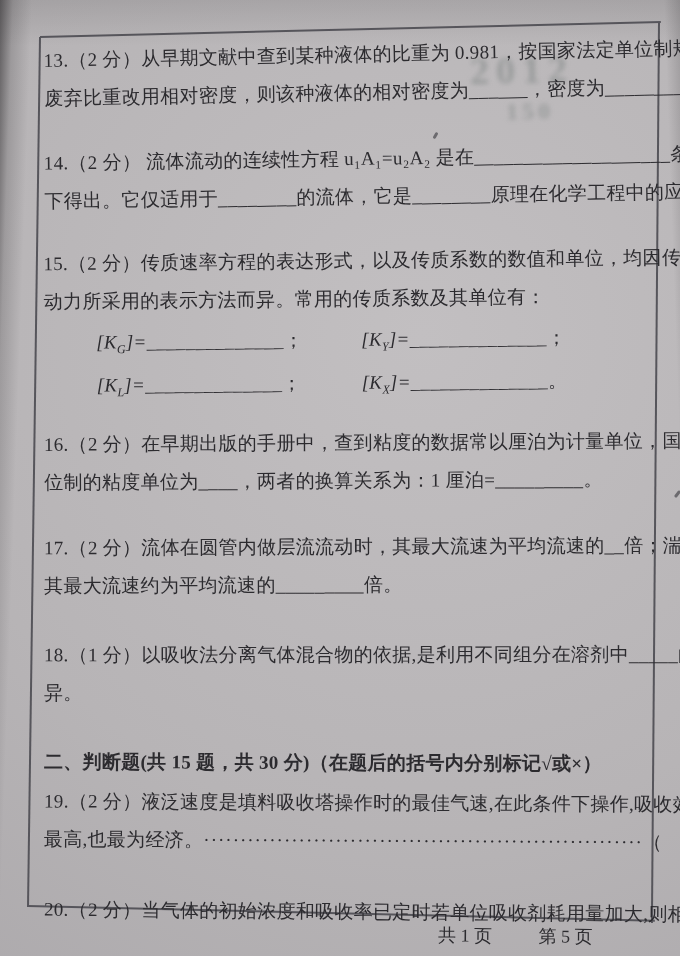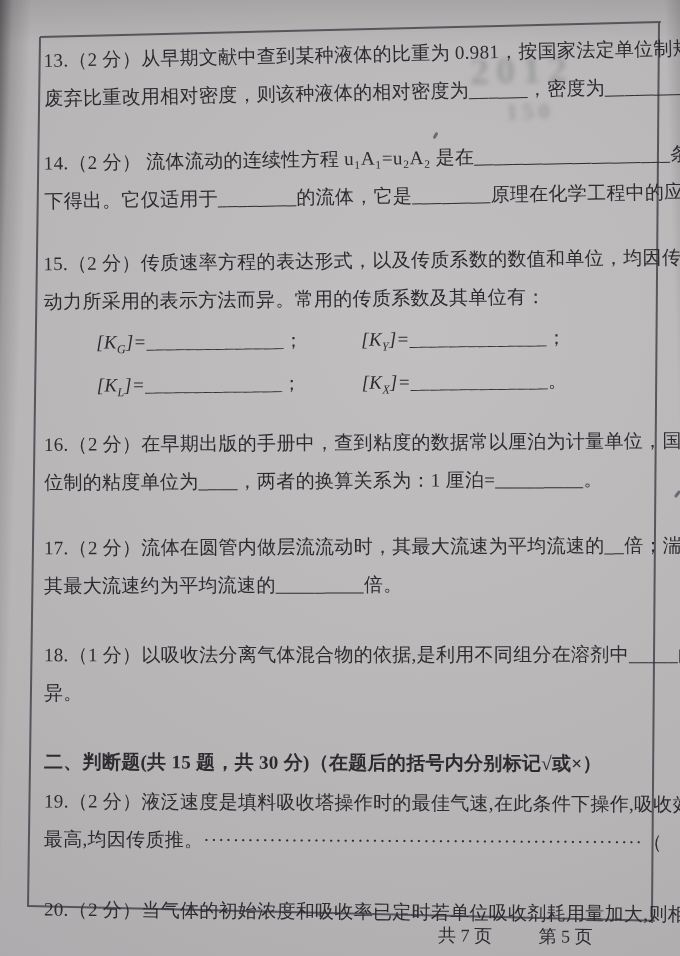--- a/index.html
+++ b/index.html
@@ -101,28 +101,28 @@
     <div>18.（1 分）以吸收法分离气体混合物的依据,是利用不同组分在溶剂中_____的差</div>
     <div>异。</div>
   </div>
 
   <div class="q sec">
     <div>二、判断题(共 15 题，共 30 分)（在题后的括号内分别标记√或×）</div>
   </div>
 
   <div class="q q19">
     <div>19.（2 分）液泛速度是填料吸收塔操作时的最佳气速,在此条件下操作,吸收效率</div>
-    <div><span>最高,均因传质推。</span><span class="dots">····························································</span><span>（　　）</span></div>
+    <div><span>最高,也最为经济。</span><span class="dots">····························································</span><span>（　　）</span></div>
   </div>
 
   <div class="q q20">
     <div>20.（2 分）当气体的初始浓度和吸收率已定时若单位吸收剂耗用量加大,则相应</div>
   </div>
 
   <div class="footer">
-    <span>共 7 页</span>
+    <span>共 1 页</span>
     <span class="pgcur">第 5 页</span>
   </div>
 
   <div class="speck speck-1"></div>
   <div class="speck speck-2"></div>
 
 </div>
 
 </body></html>

